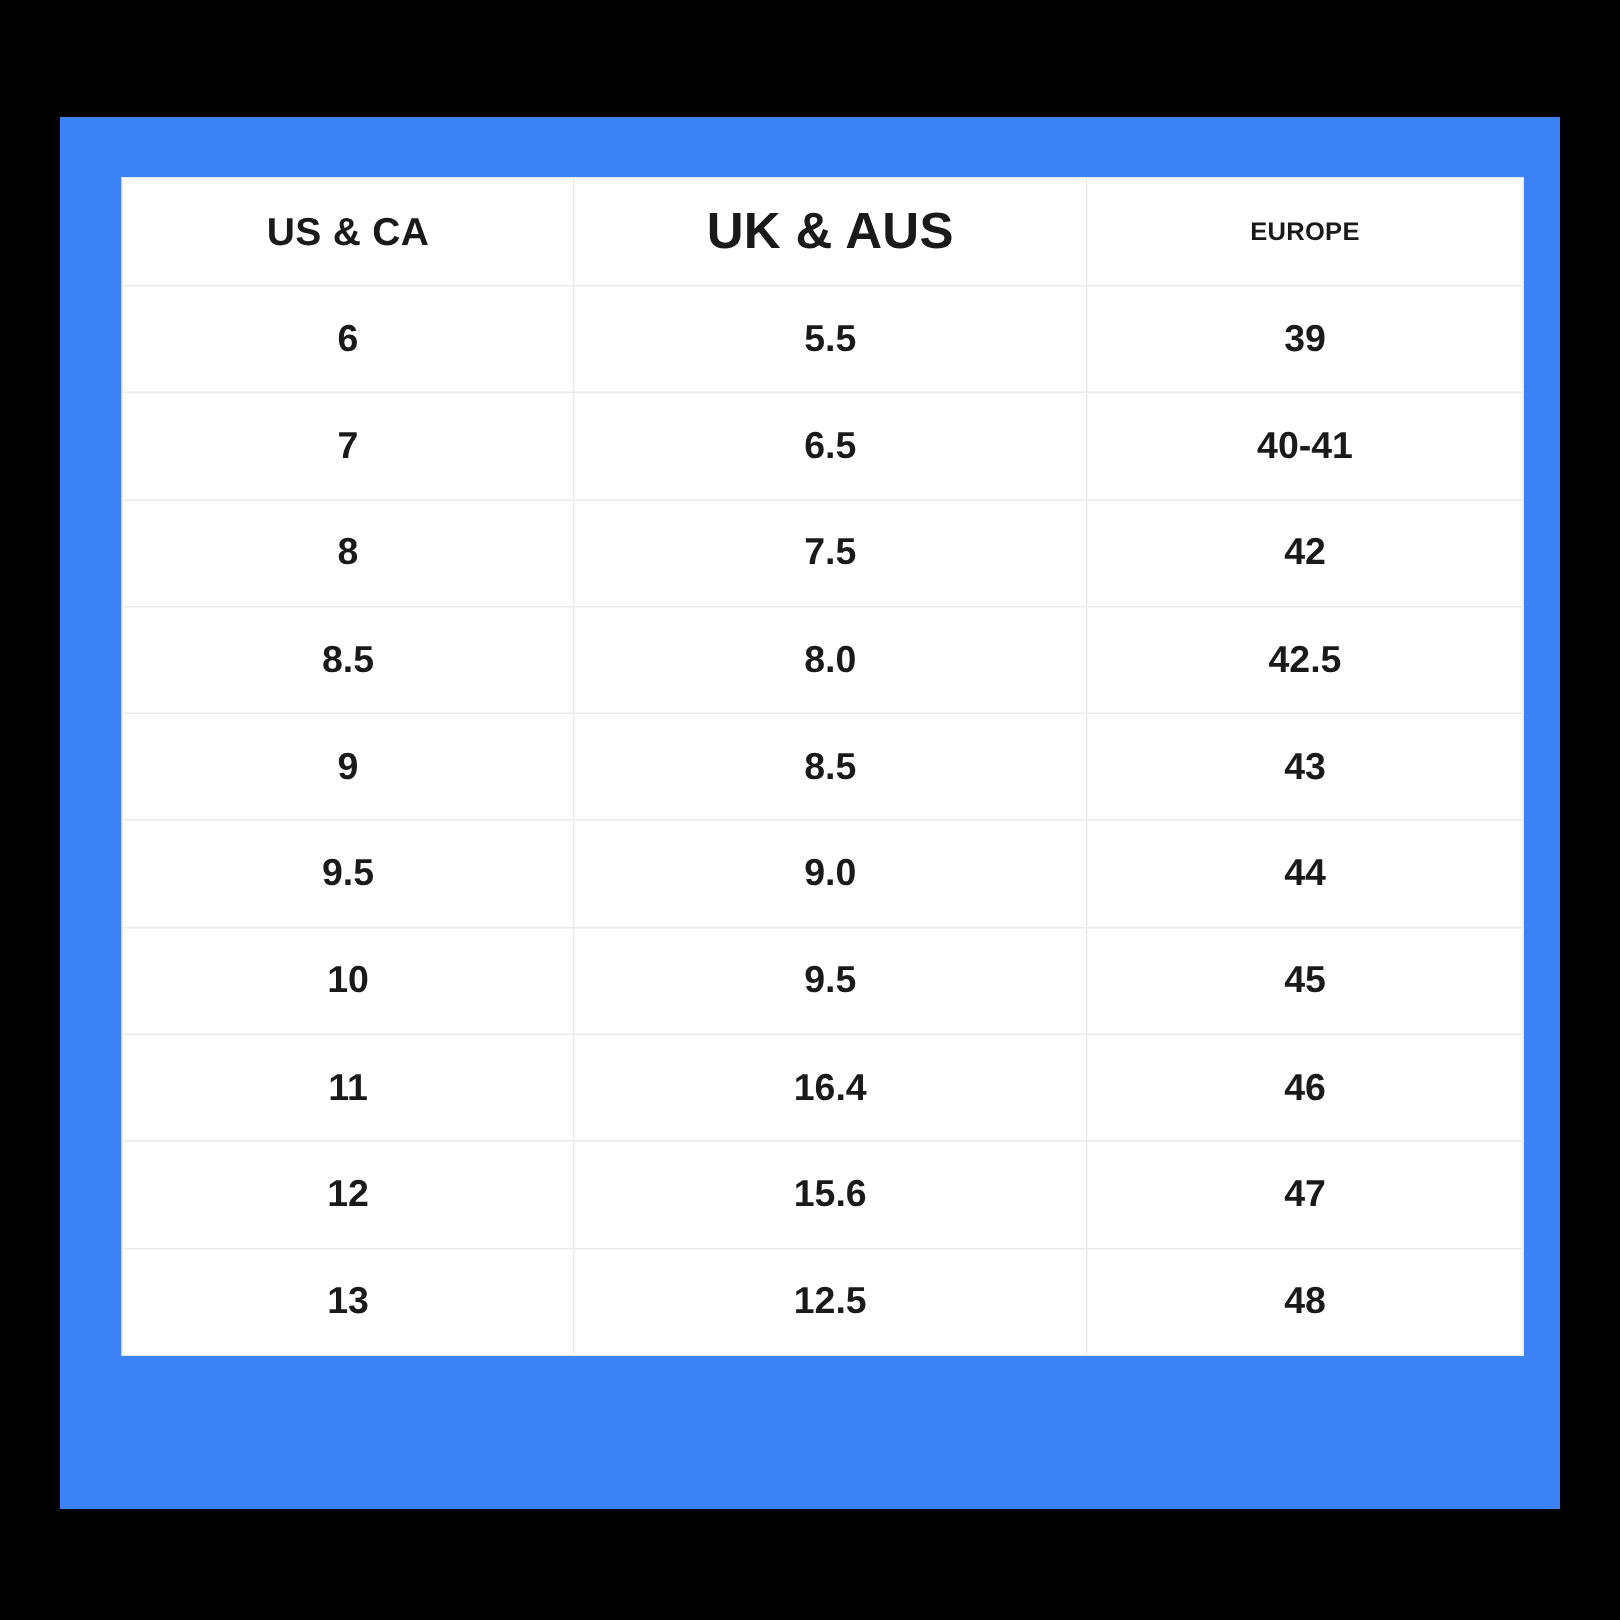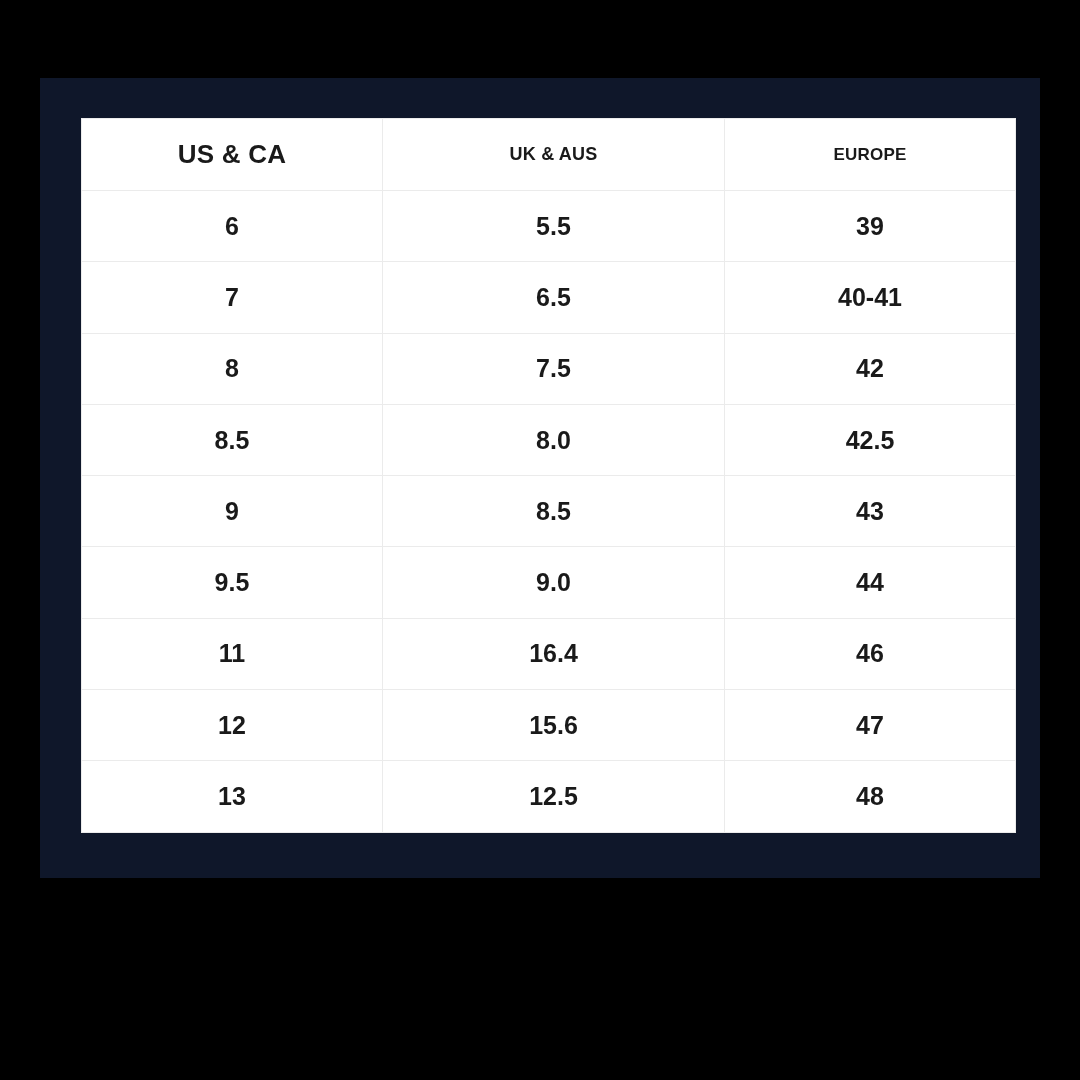--- a/index.html
+++ b/index.html
@@ -22,22 +22,22 @@
     height: 1080px;
     background: #000000;
     box-sizing: border-box;
   }
 
   .card {
     position: absolute;
     left: 40px;
     top: 78px;
     width: 1000px;
-    height: 800px;
-    background: #0f172a;
+    height: 928px;
+    background: #3b82f6;
     box-sizing: border-box;
   }
 
   .size-table {
     position: absolute;
     left: 41px;   
     top: 40px;    
     width: 934px; 
     border-collapse: collapse;
     table-layout: fixed;
@@ -58,21 +58,21 @@
     background: #ffffff;
   }
 
   .size-table thead th {
     height: 71px;
     font-weight: 700;
     letter-spacing: 0.2px;
   }
 
   .size-table thead th.h-us { font-size: 26px; }
-  .size-table thead th.h-uk { font-size: 18px; }
+  .size-table thead th.h-uk { font-size: 34px; }
   .size-table thead th.h-eu { font-size: 17px; }
 
   .size-table tbody td {
     height: 70.3px;
     font-size: 25px;
     font-weight: 400;
   }
 
   .size-table tbody td.col-us {
     font-weight: 700;
@@ -127,20 +127,25 @@
           <td class="col-us">9</td>
           <td class="col-uk">8.5</td>
           <td class="col-eu">43</td>
         </tr>
         <tr>
           <td class="col-us">9.5</td>
           <td class="col-uk">9.0</td>
           <td class="col-eu">44</td>
         </tr>
         <tr>
+          <td class="col-us">10</td>
+          <td class="col-uk">9.5</td>
+          <td class="col-eu">45</td>
+        </tr>
+        <tr>
           <td class="col-us">11</td>
           <td class="col-uk">16.4</td>
           <td class="col-eu">46</td>
         </tr>
         <tr>
           <td class="col-us">12</td>
           <td class="col-uk">15.6</td>
           <td class="col-eu">47</td>
         </tr>
         <tr>

